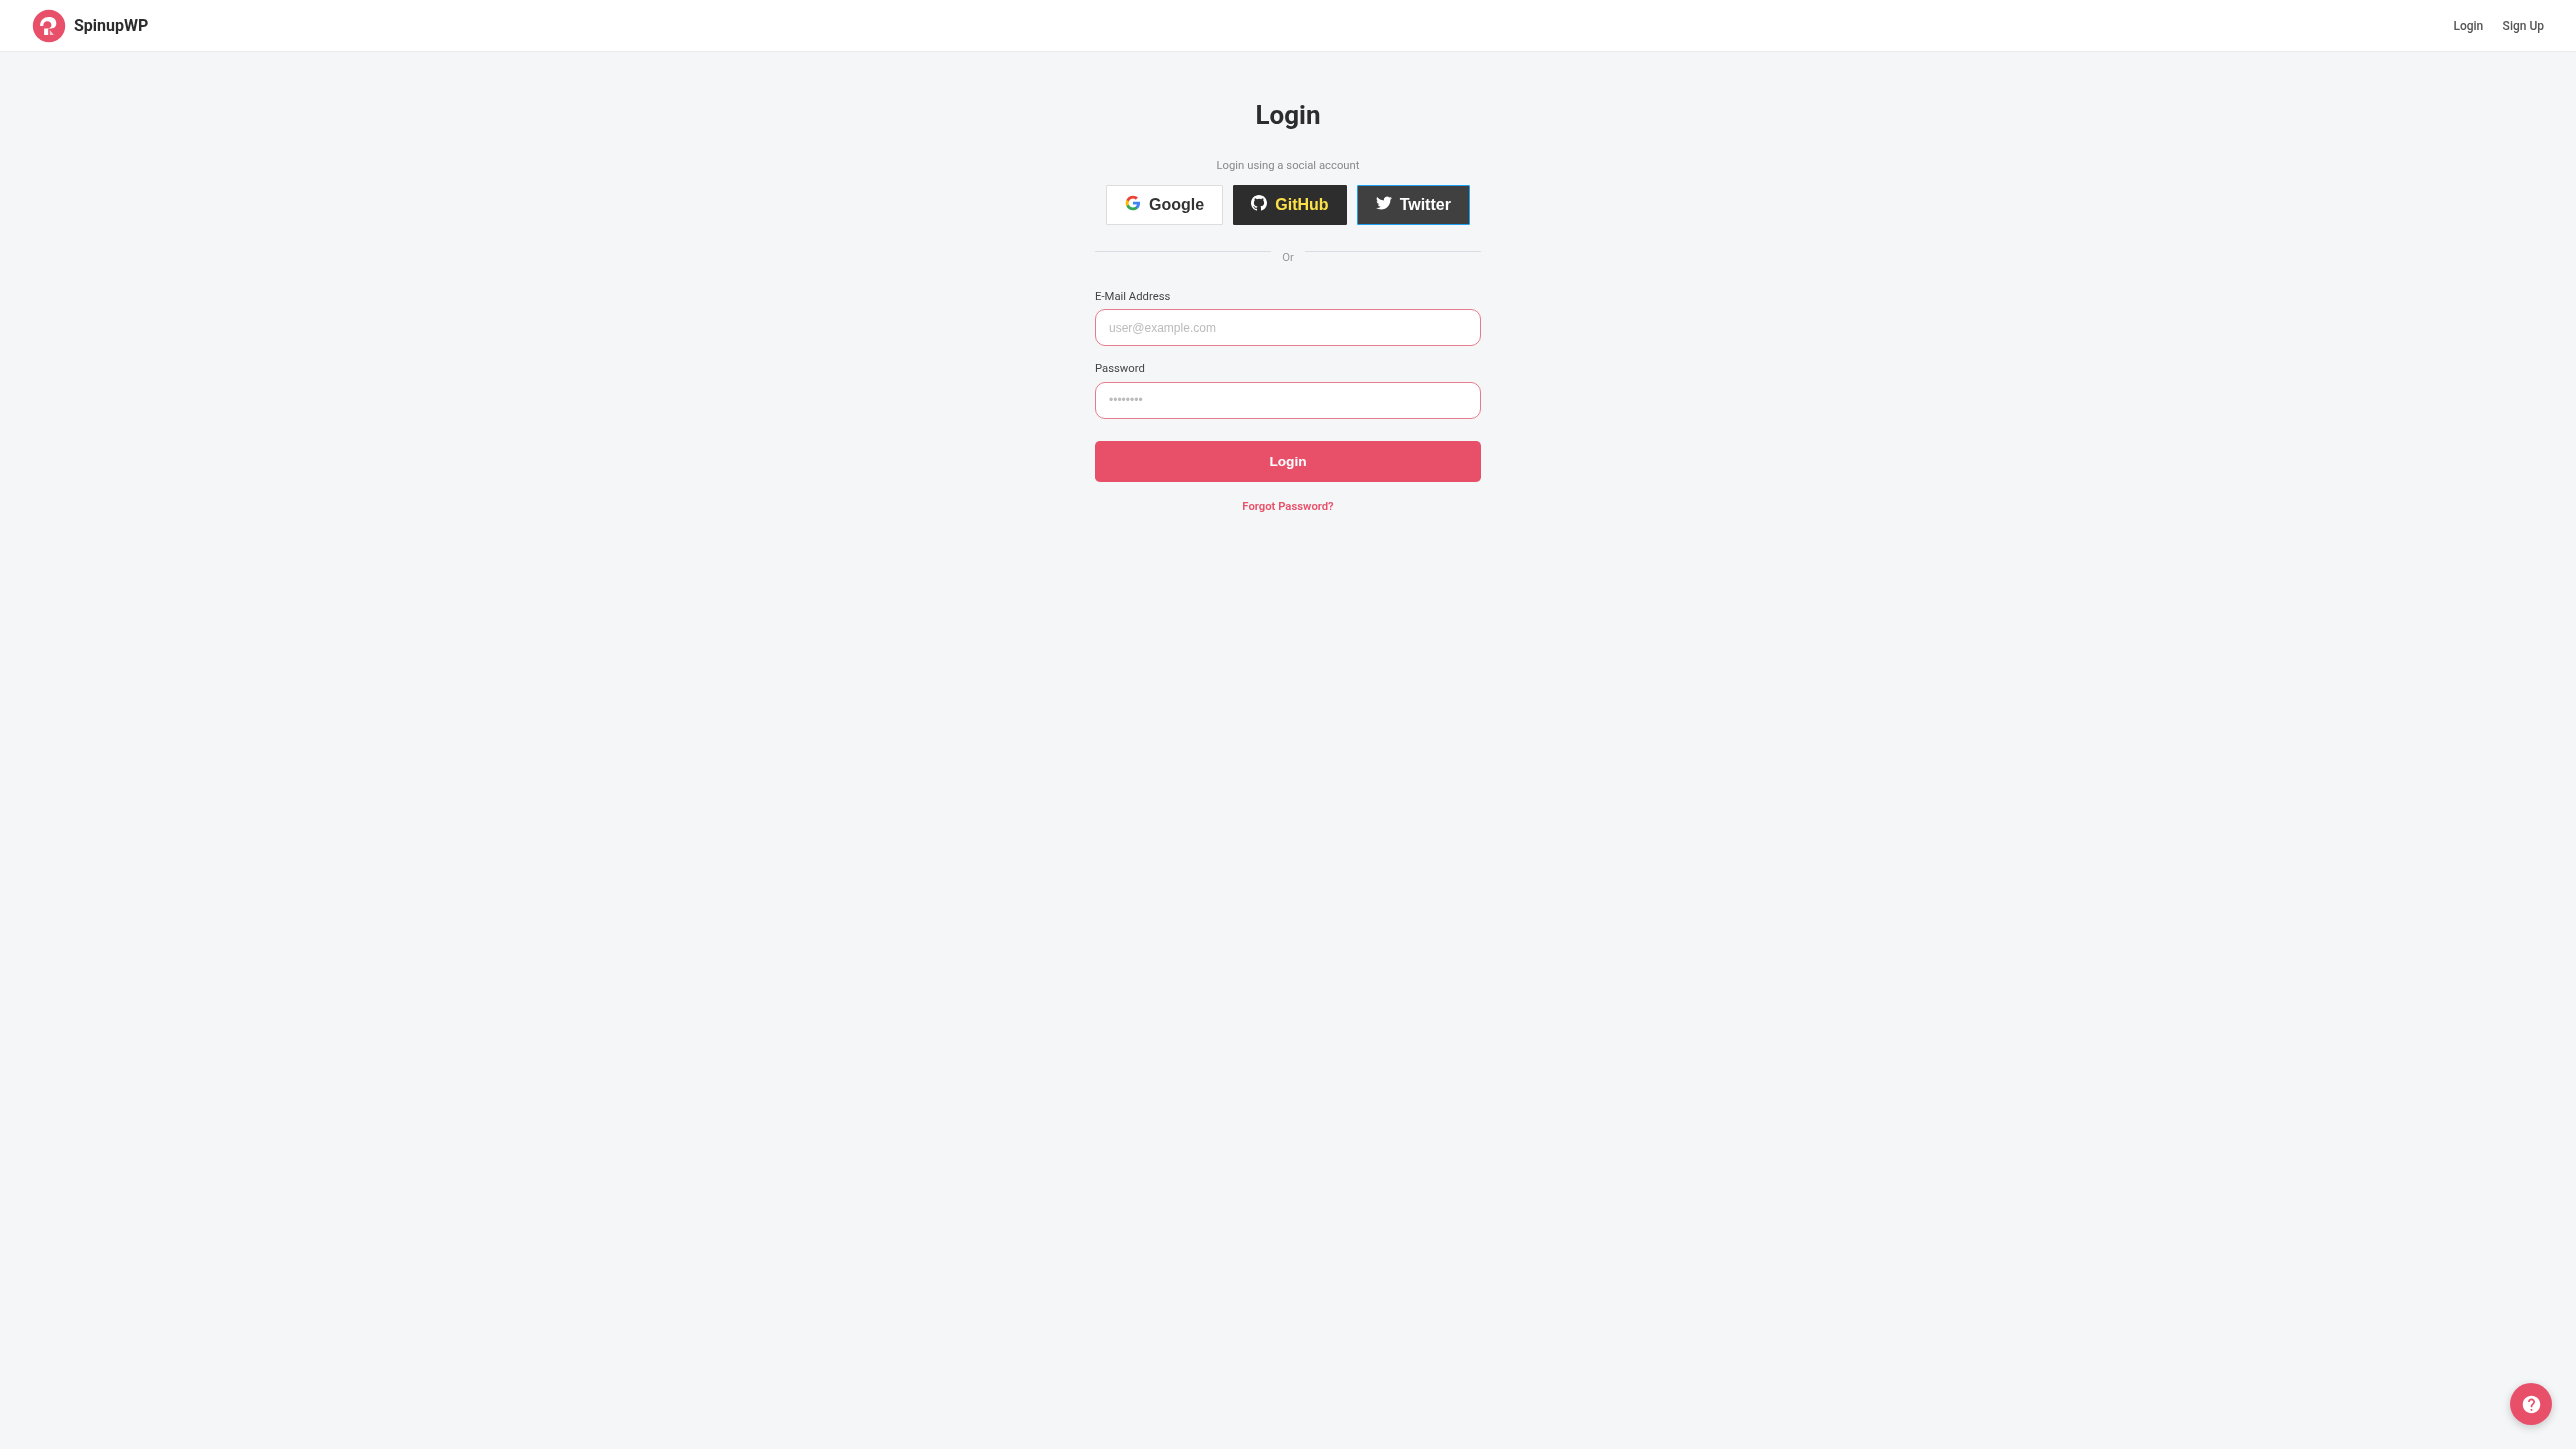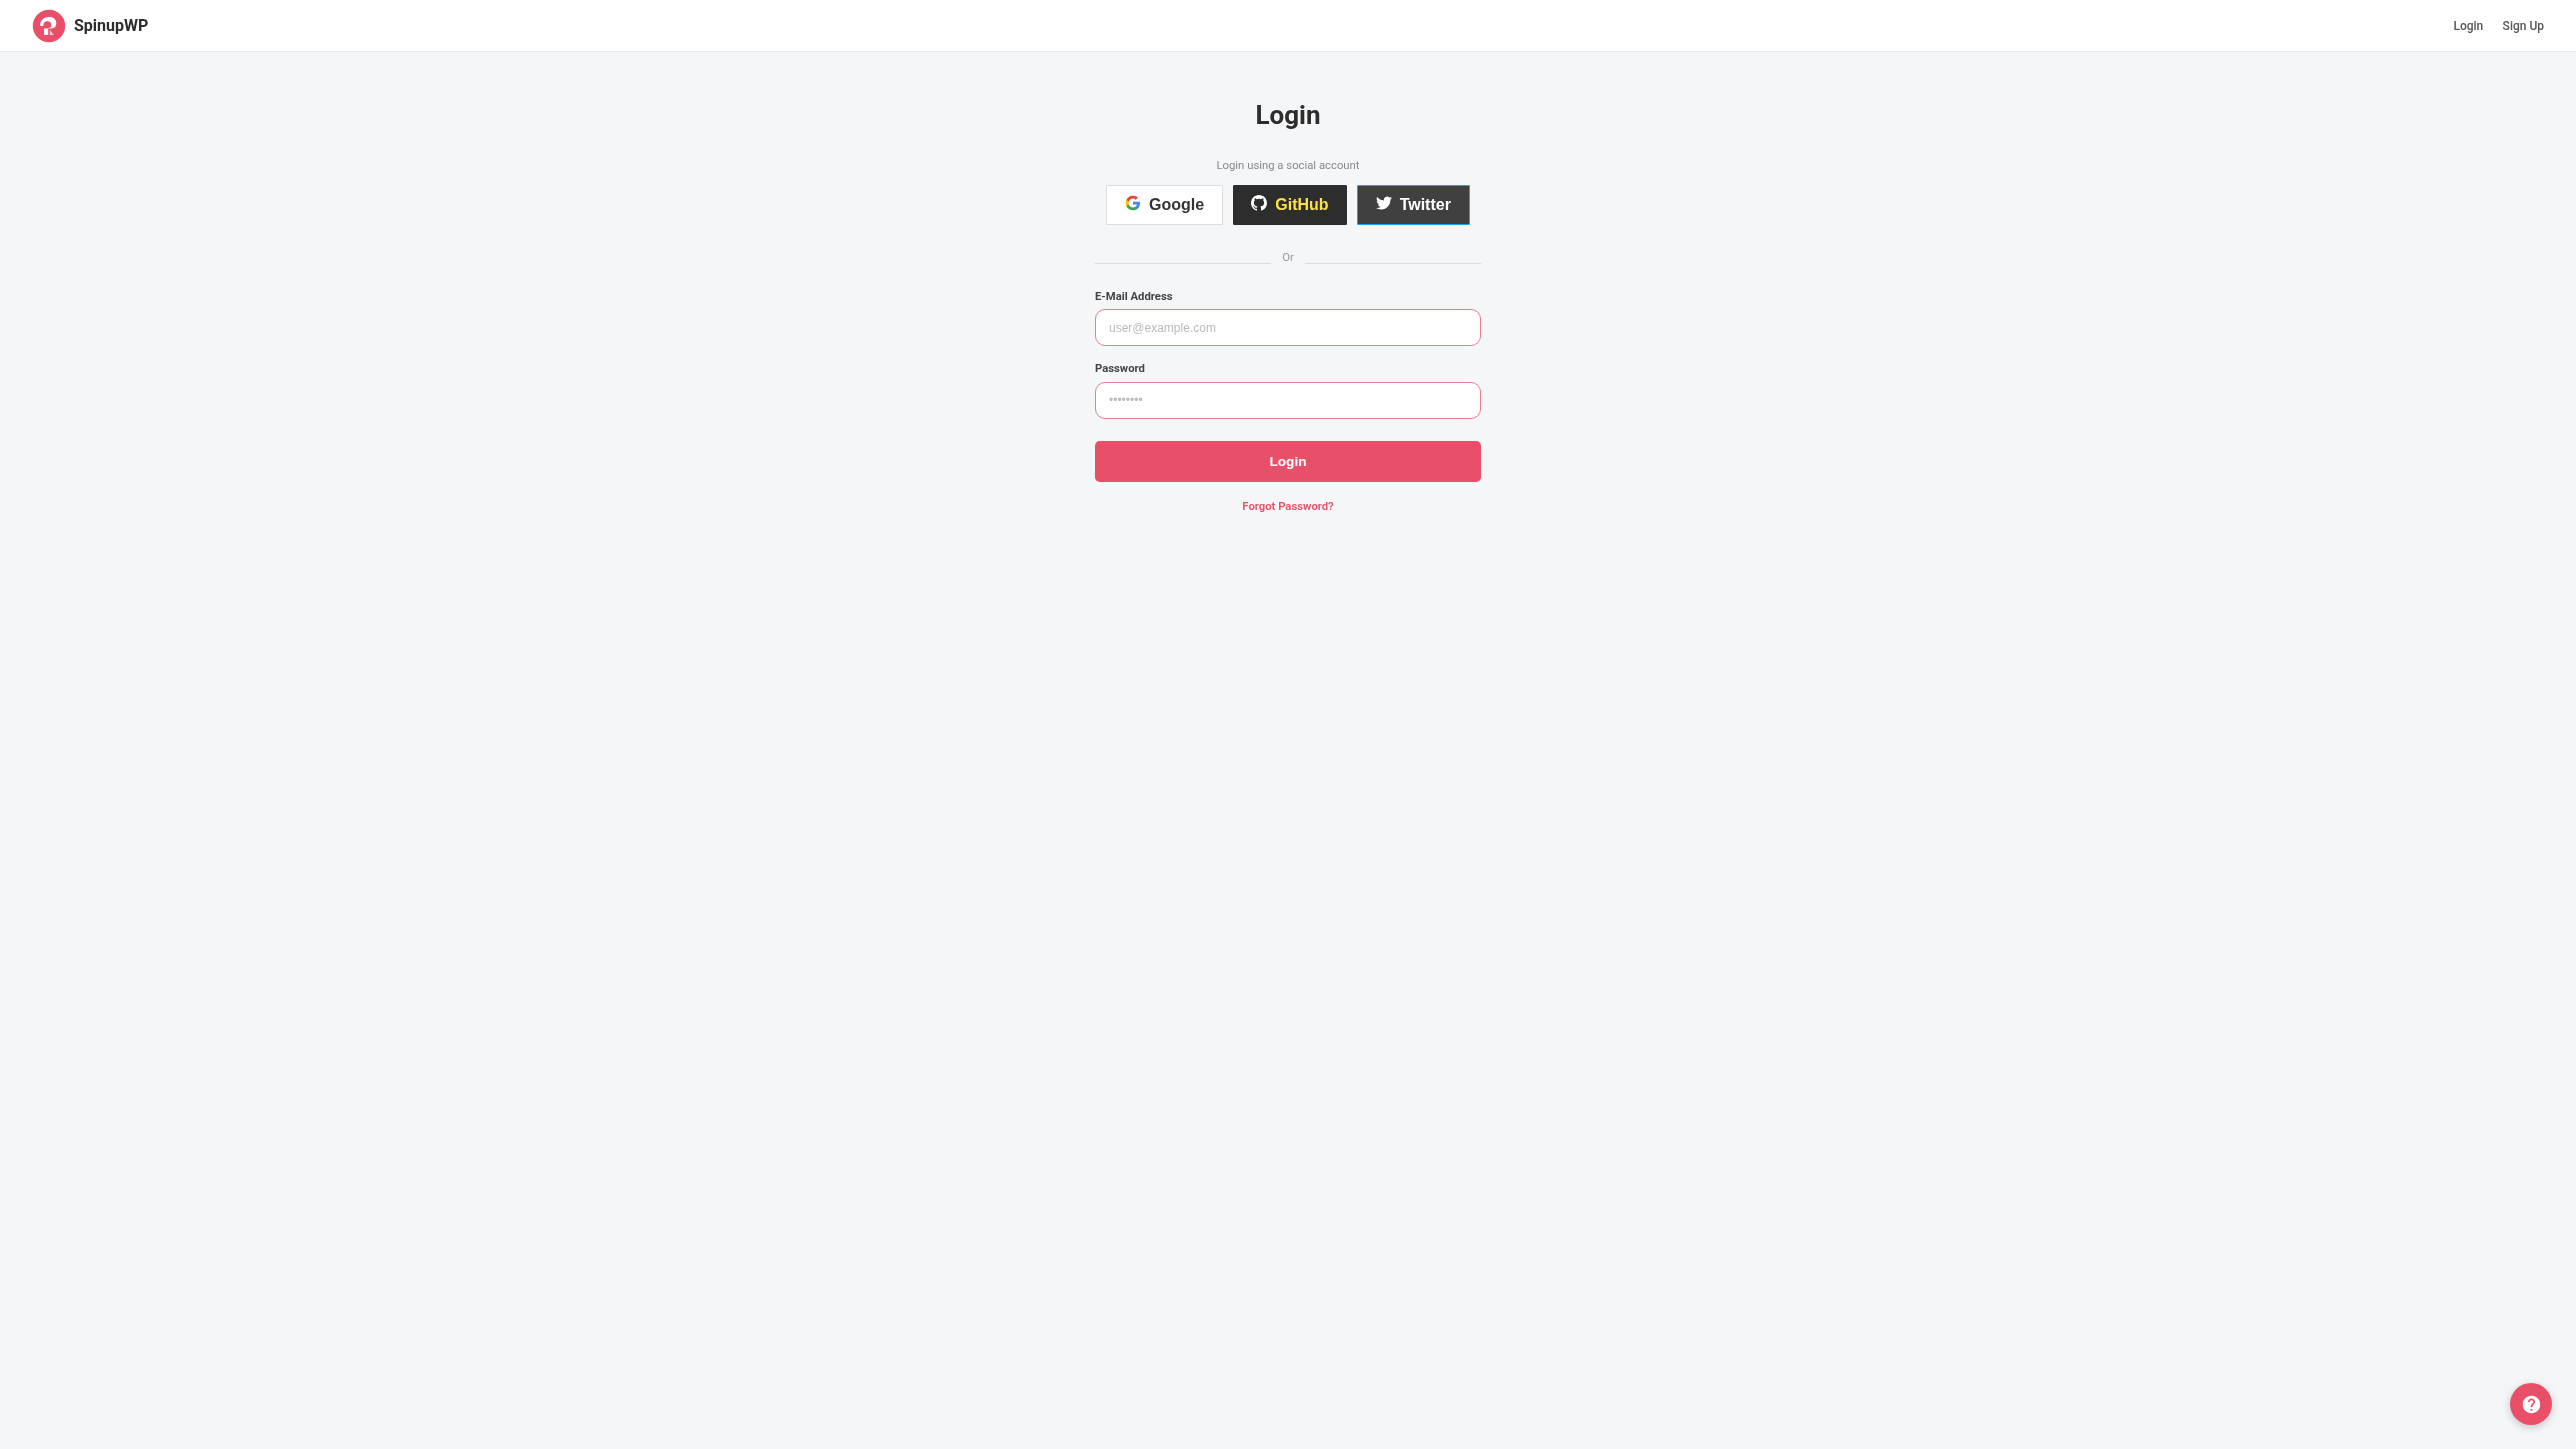--- a/index.html
+++ b/index.html
@@ -124,21 +124,21 @@
 
     .btn-twitter {
       background-color: #404040;
       color: #ffffff;
       border: 1.2px solid #1da1f2;
     }
 
     
     .divider {
       display: flex;
-      align-items: flex-end;
+      align-items: flex-start;
       gap: 11.3px;
       margin: 26px 0;
     }
 
     .divider-line {
       flex: 1;
       height: 0.8px;
       background-color: #d9dde3;
     }
 
@@ -150,21 +150,21 @@
     
     .form-group {
       margin-bottom: 16px;
     }
 
     .form-label {
       display: block;
       font-size: 11.3px;
       color: #444;
       margin-bottom: 6.4px;
-      font-weight: 700;
+      font-weight: 400;
     }
 
     .form-input {
       width: 100%;
       padding: 10.5px 13px;
       border: 1.2px solid #e87b8c;
       border-radius: 10px;
       font-size: 12px;
       color: #555;
       background-color: #fff;

